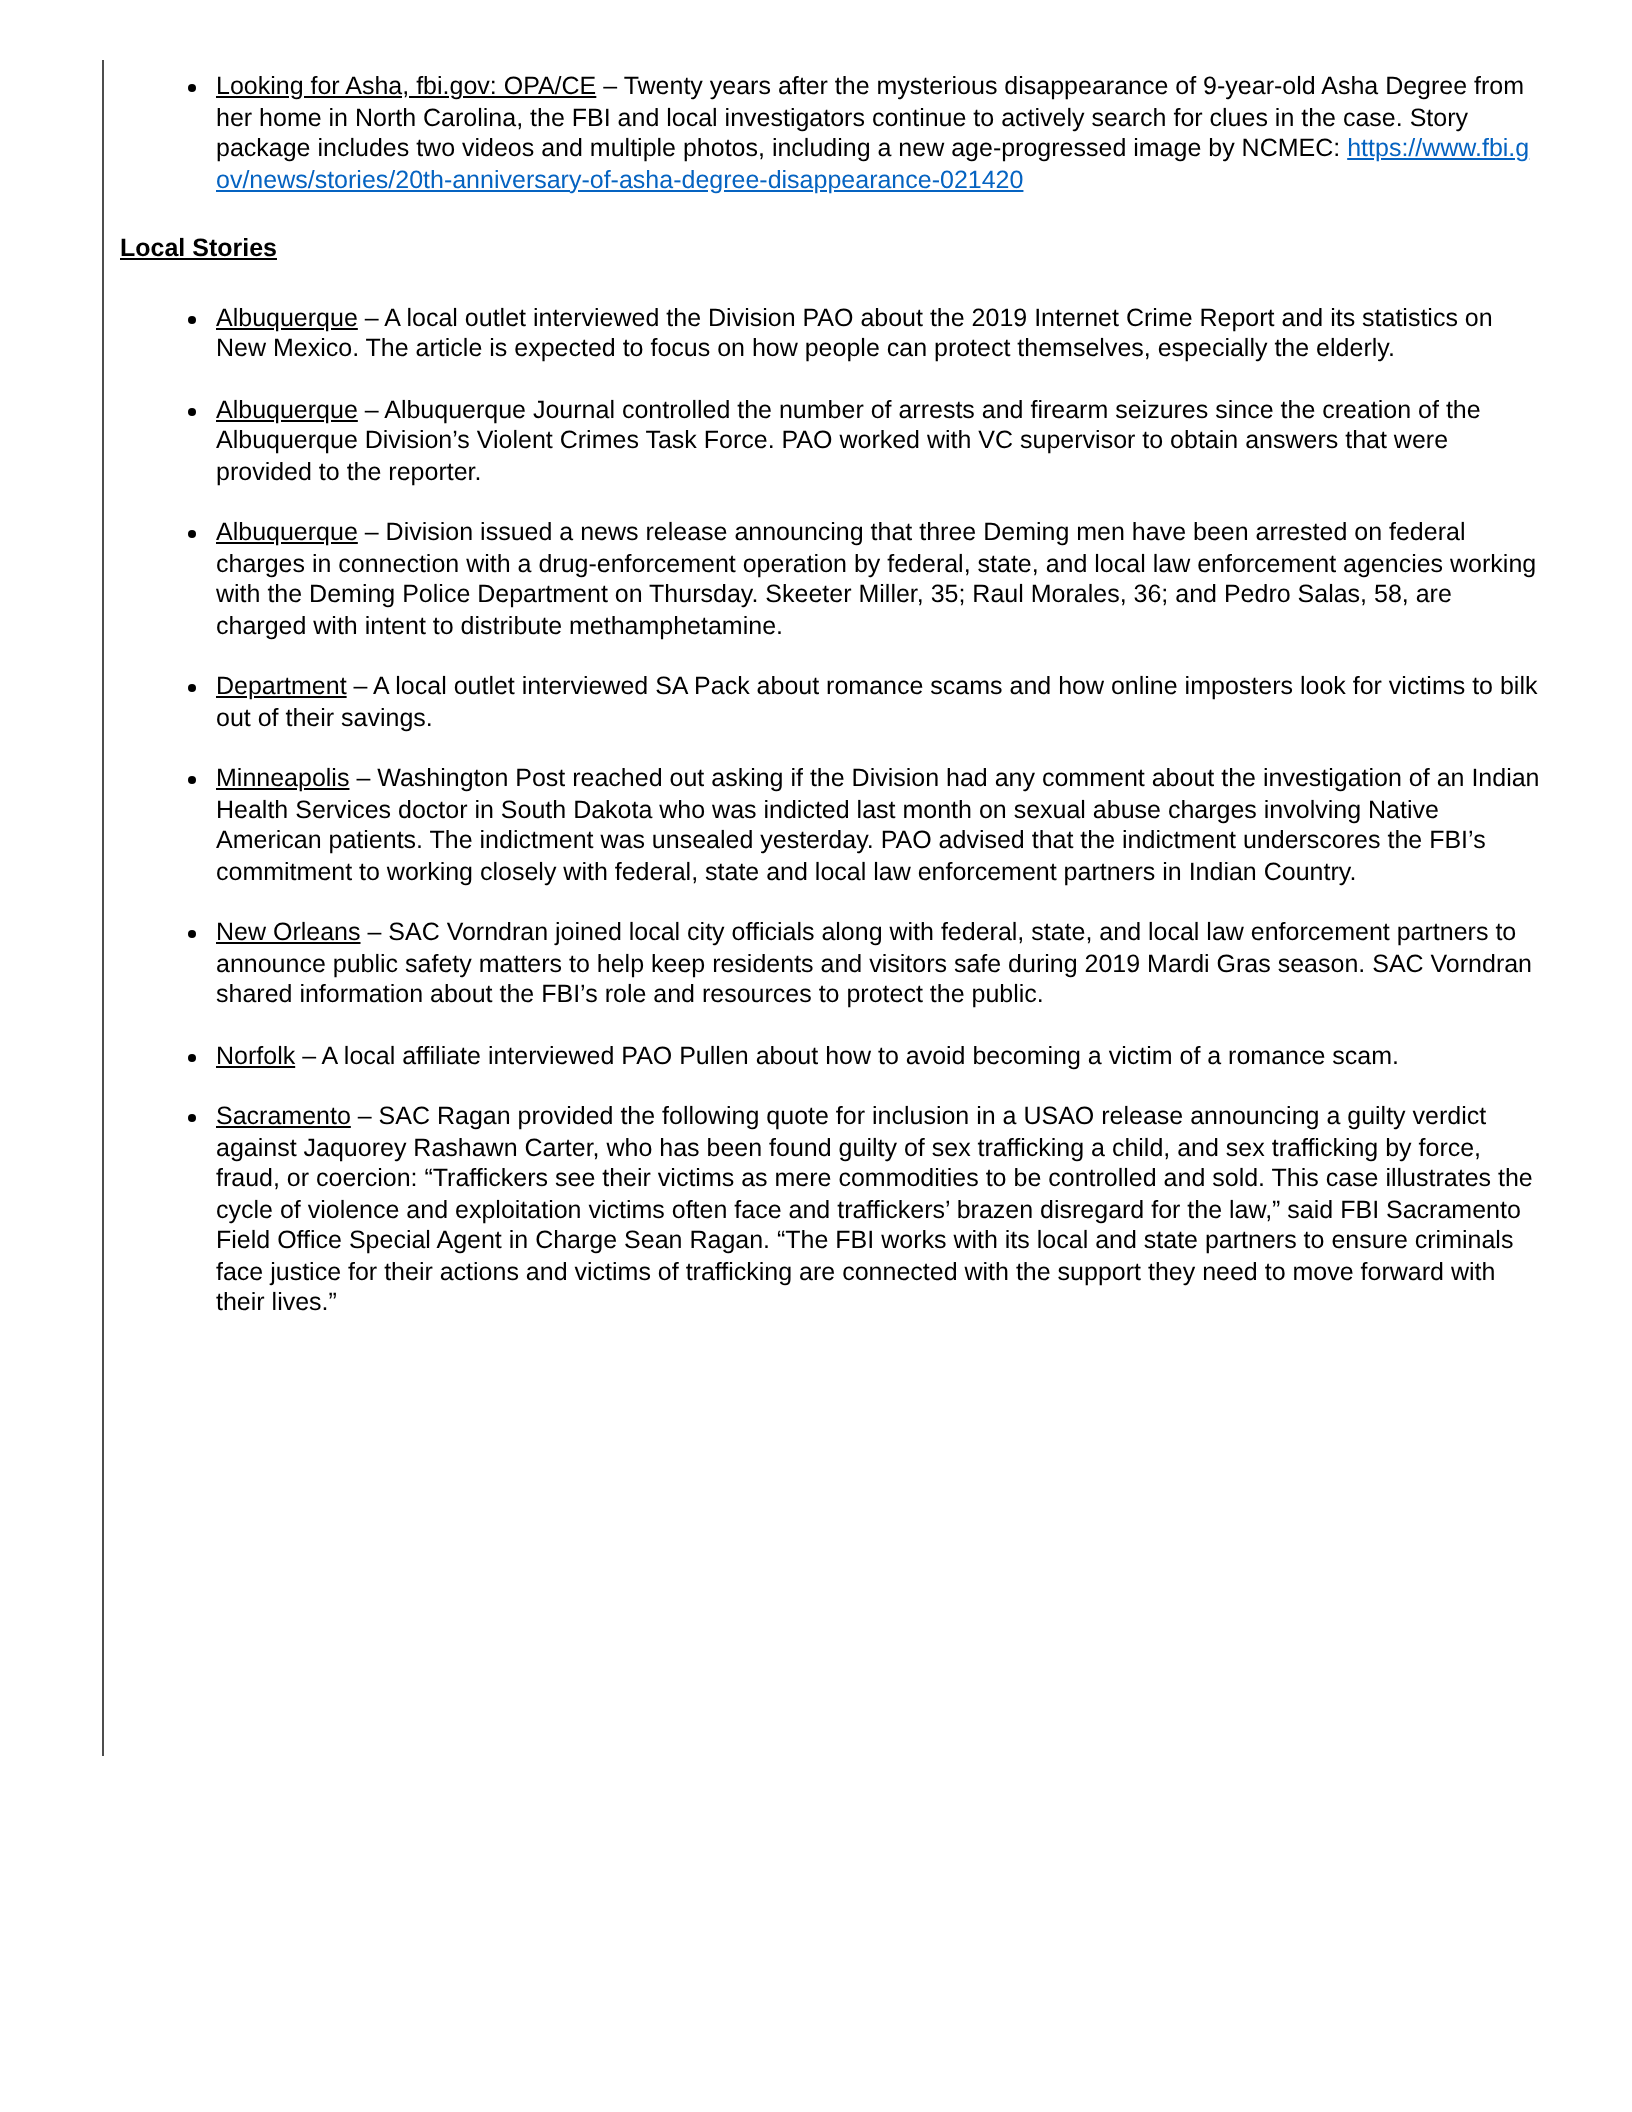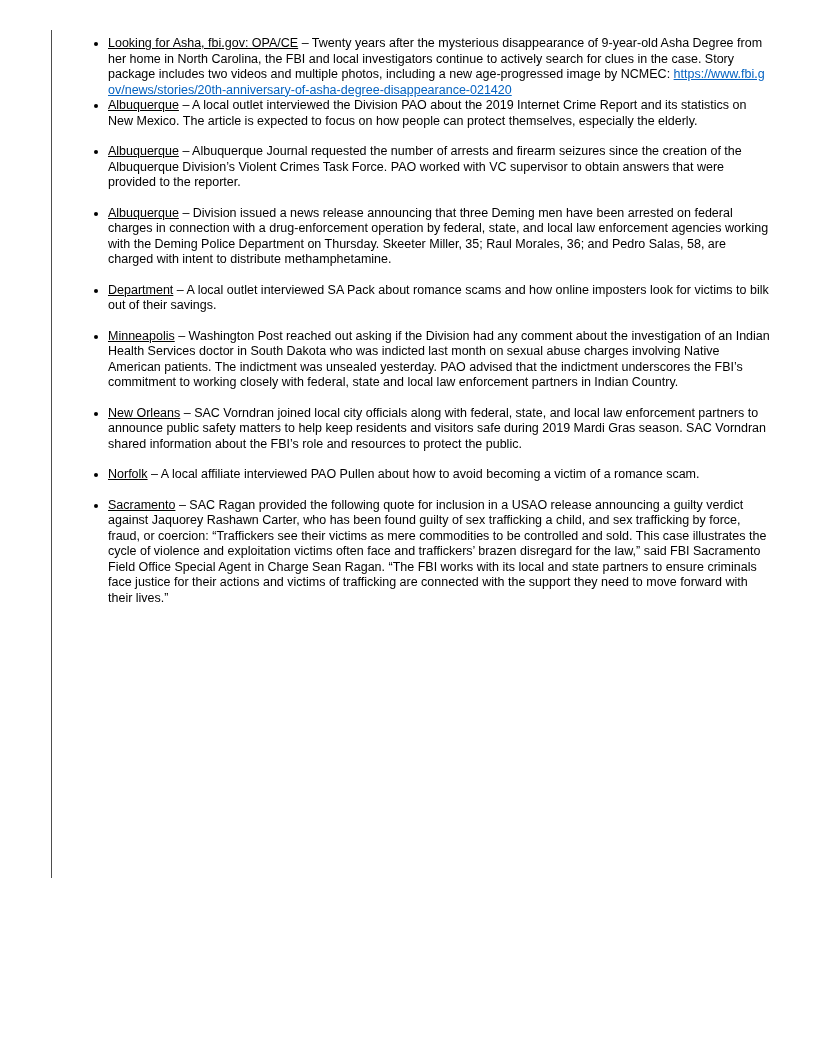--- a/index.html
+++ b/index.html
@@ -80,24 +80,25 @@
 </head>
 <body>
 
 <div class="page">
   <div class="change-bar"></div>
 
   <ul class="bullets">
     <li><span class="lead">Looking for Asha, fbi.gov: OPA/CE</span><span> – Twenty years after the mysterious disappearance of 9-year-old Asha Degree from her home in North Carolina, the FBI and local investigators continue to actively search for clues in the case. Story package includes two videos and multiple photos, including a new age-progressed image by NCMEC: </span><a class="link" href="#">https://www.fbi.gov/news/stories/20th-anniversary-of-asha-degree-disappearance-021420</a></li>
   </ul>
 
+  <h3 class="section-heading">Local Stories</h3>
 
   <ul class="bullets">
     <li><span class="lead">Albuquerque</span><span> – A local outlet interviewed the Division PAO about the 2019 Internet Crime Report and its statistics on New Mexico. The article is expected to focus on how people can protect themselves, especially the elderly.</span></li>
-    <li><span class="lead">Albuquerque</span><span> – Albuquerque Journal requested the number of arrests and firearm seizures since the creation of the Albuquerque Division’s Violent Crimes Task Force. PAO worked with VC supervisor to obtain answers that were provided to the reporter.</span></li>
+    <li><span class="lead">Albuquerque</span><span> – Albuquerque Journal controlled the number of arrests and firearm seizures since the creation of the Albuquerque Division’s Violent Crimes Task Force. PAO worked with VC supervisor to obtain answers that were provided to the reporter.</span></li>
     <li><span class="lead">Albuquerque</span><span> – Division issued a news release announcing that three Deming men have been arrested on federal charges in connection with a drug-enforcement operation by federal, state, and local law enforcement agencies working with the Deming Police Department on Thursday. Skeeter Miller, 35; Raul Morales, 36; and Pedro Salas, 58, are charged with intent to distribute methamphetamine.</span></li>
     <li><span class="lead">Department</span><span> – A local outlet interviewed SA Pack about romance scams and how online imposters look for victims to bilk out of their savings.</span></li>
     <li><span class="lead">Minneapolis</span><span> – Washington Post reached out asking if the Division had any comment about the investigation of an Indian Health Services doctor in South Dakota who was indicted last month on sexual abuse charges involving Native American patients. The indictment was unsealed yesterday. PAO advised that the indictment underscores the FBI’s commitment to working closely with federal, state and local law enforcement partners in Indian Country.</span></li>
     <li><span class="lead">New Orleans</span><span> – SAC Vorndran joined local city officials along with federal, state, and local law enforcement partners to announce public safety matters to help keep residents and visitors safe during 2019 Mardi Gras season. SAC Vorndran shared information about the FBI’s role and resources to protect the public.</span></li>
     <li><span class="lead">Norfolk</span><span> – A local affiliate interviewed PAO Pullen about how to avoid becoming a victim of a romance scam.</span></li>
     <li><span class="lead">Sacramento</span><span> – SAC Ragan provided the following quote for inclusion in a USAO release announcing a guilty verdict against Jaquorey Rashawn Carter, who has been found guilty of sex trafficking a child, and sex trafficking by force, fraud, or coercion: “Traffickers see their victims as mere commodities to be controlled and sold. This case illustrates the cycle of violence and exploitation victims often face and traffickers’ brazen disregard for the law,” said FBI Sacramento Field Office Special Agent in Charge Sean Ragan. “The FBI works with its local and state partners to ensure criminals face justice for their actions and victims of trafficking are connected with the support they need to move forward with their lives.”</span></li>
   </ul>
 
 
 

